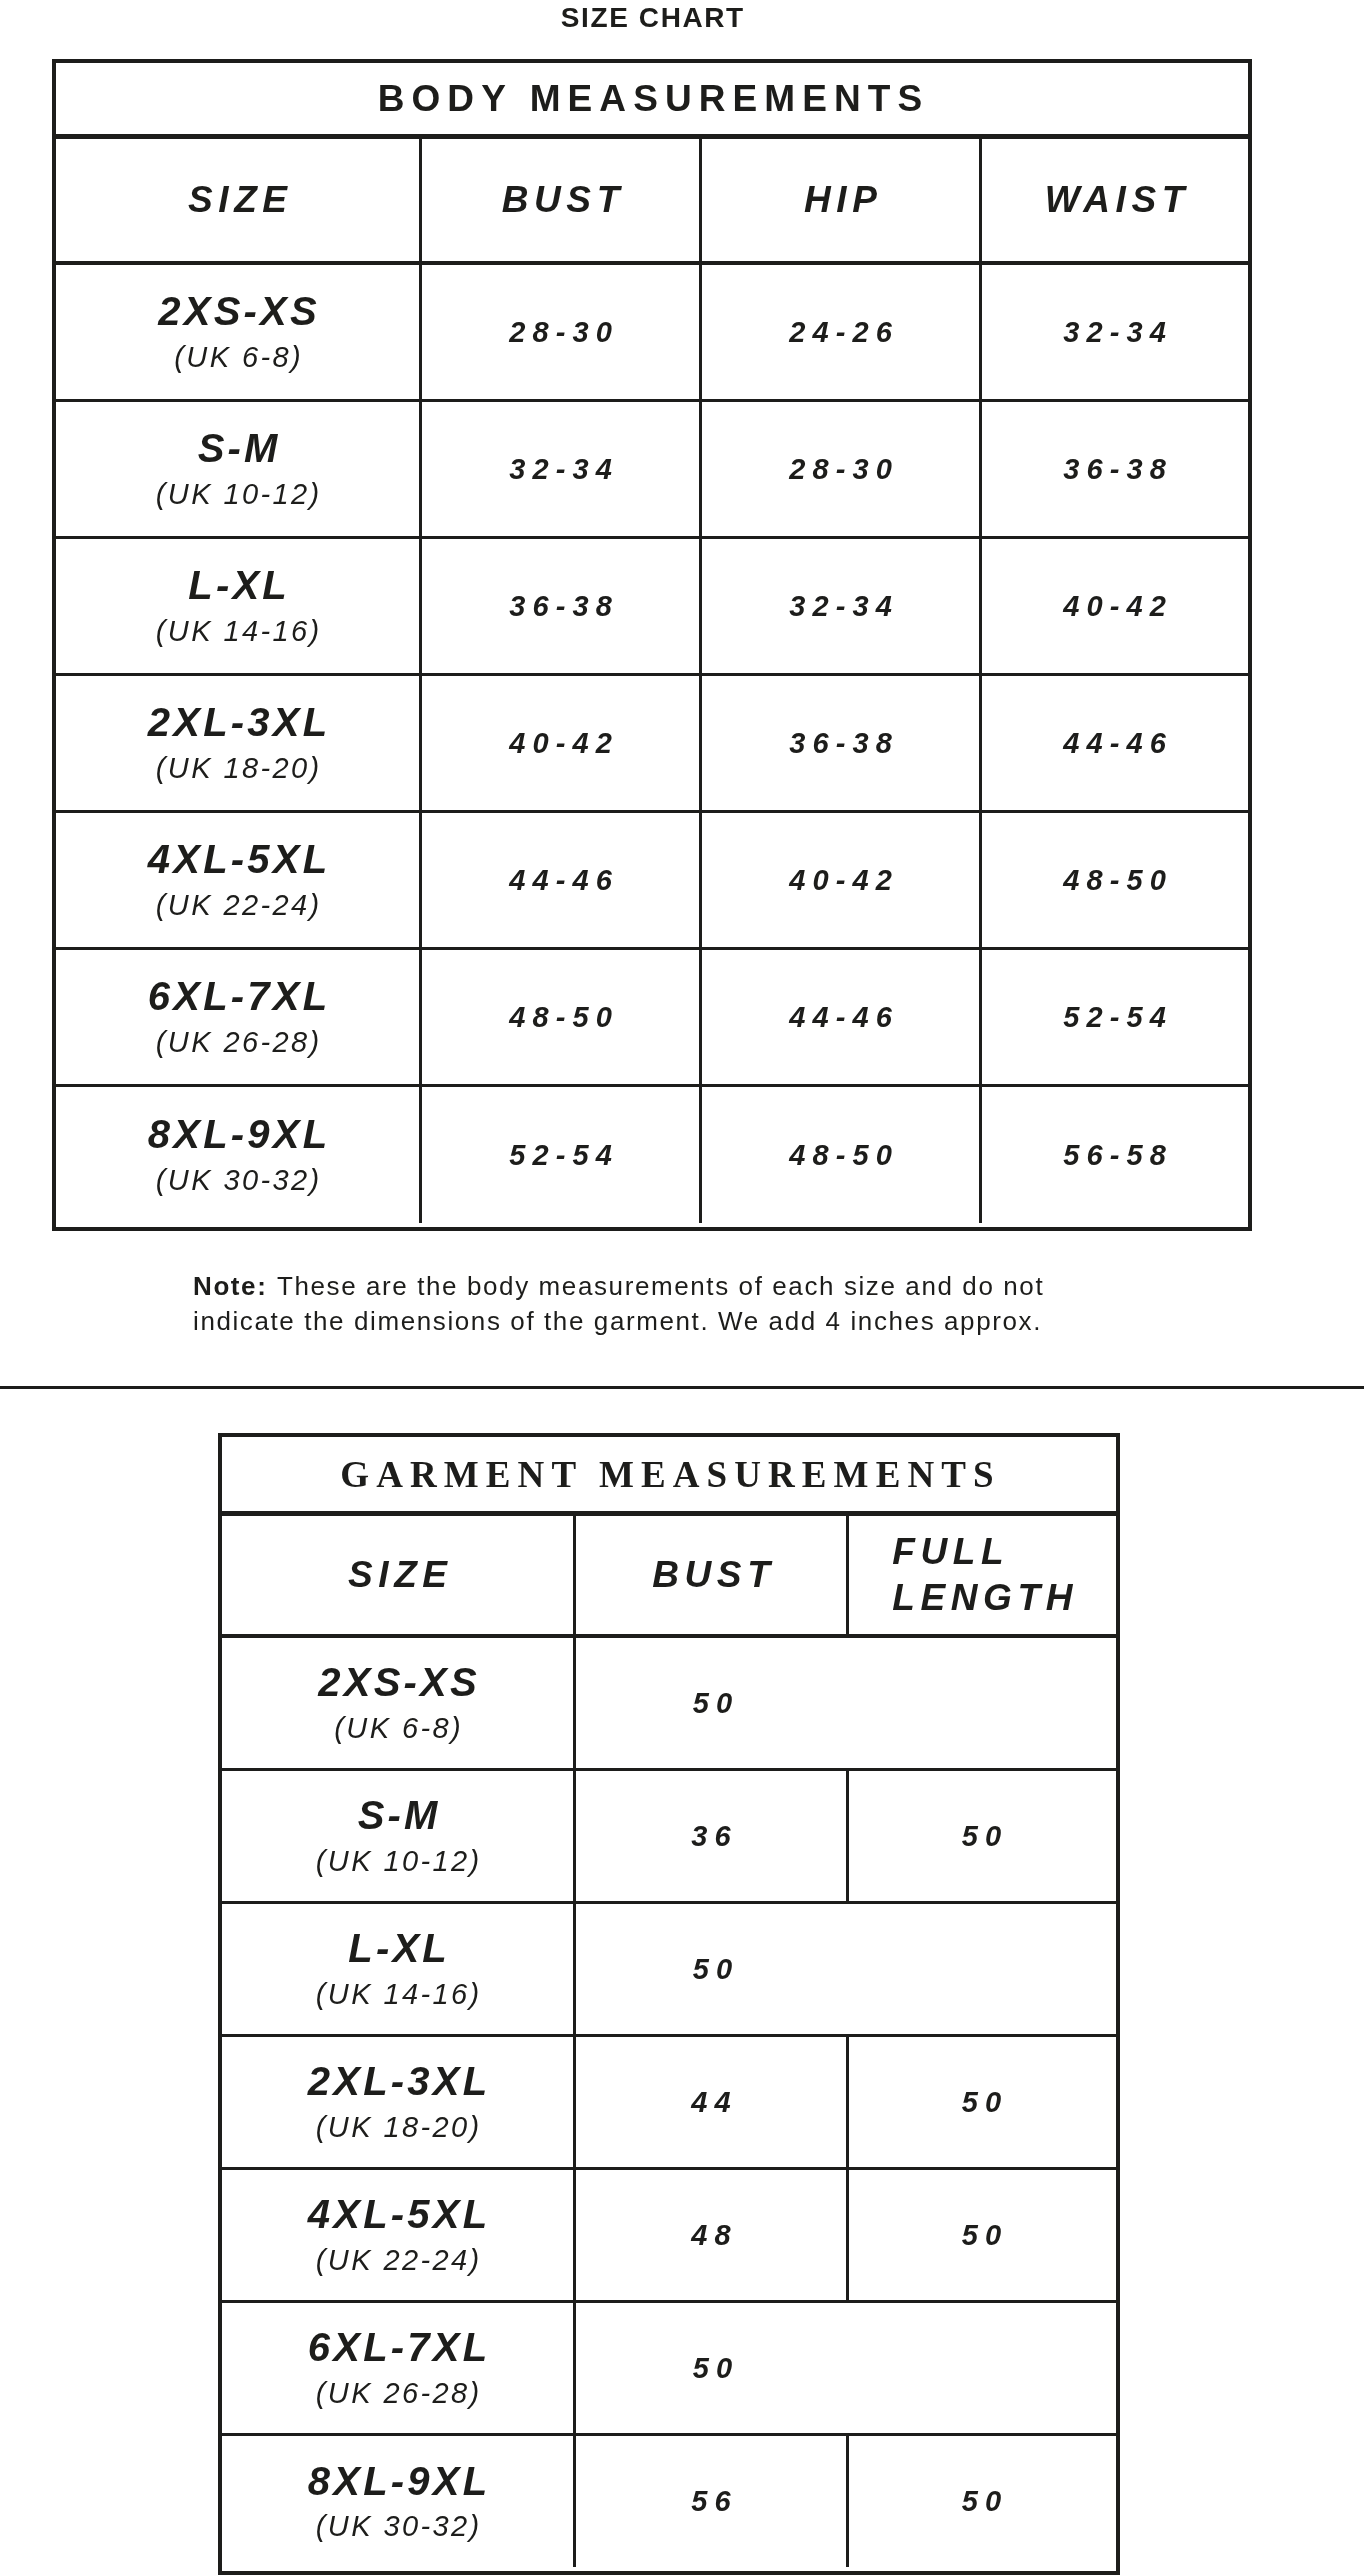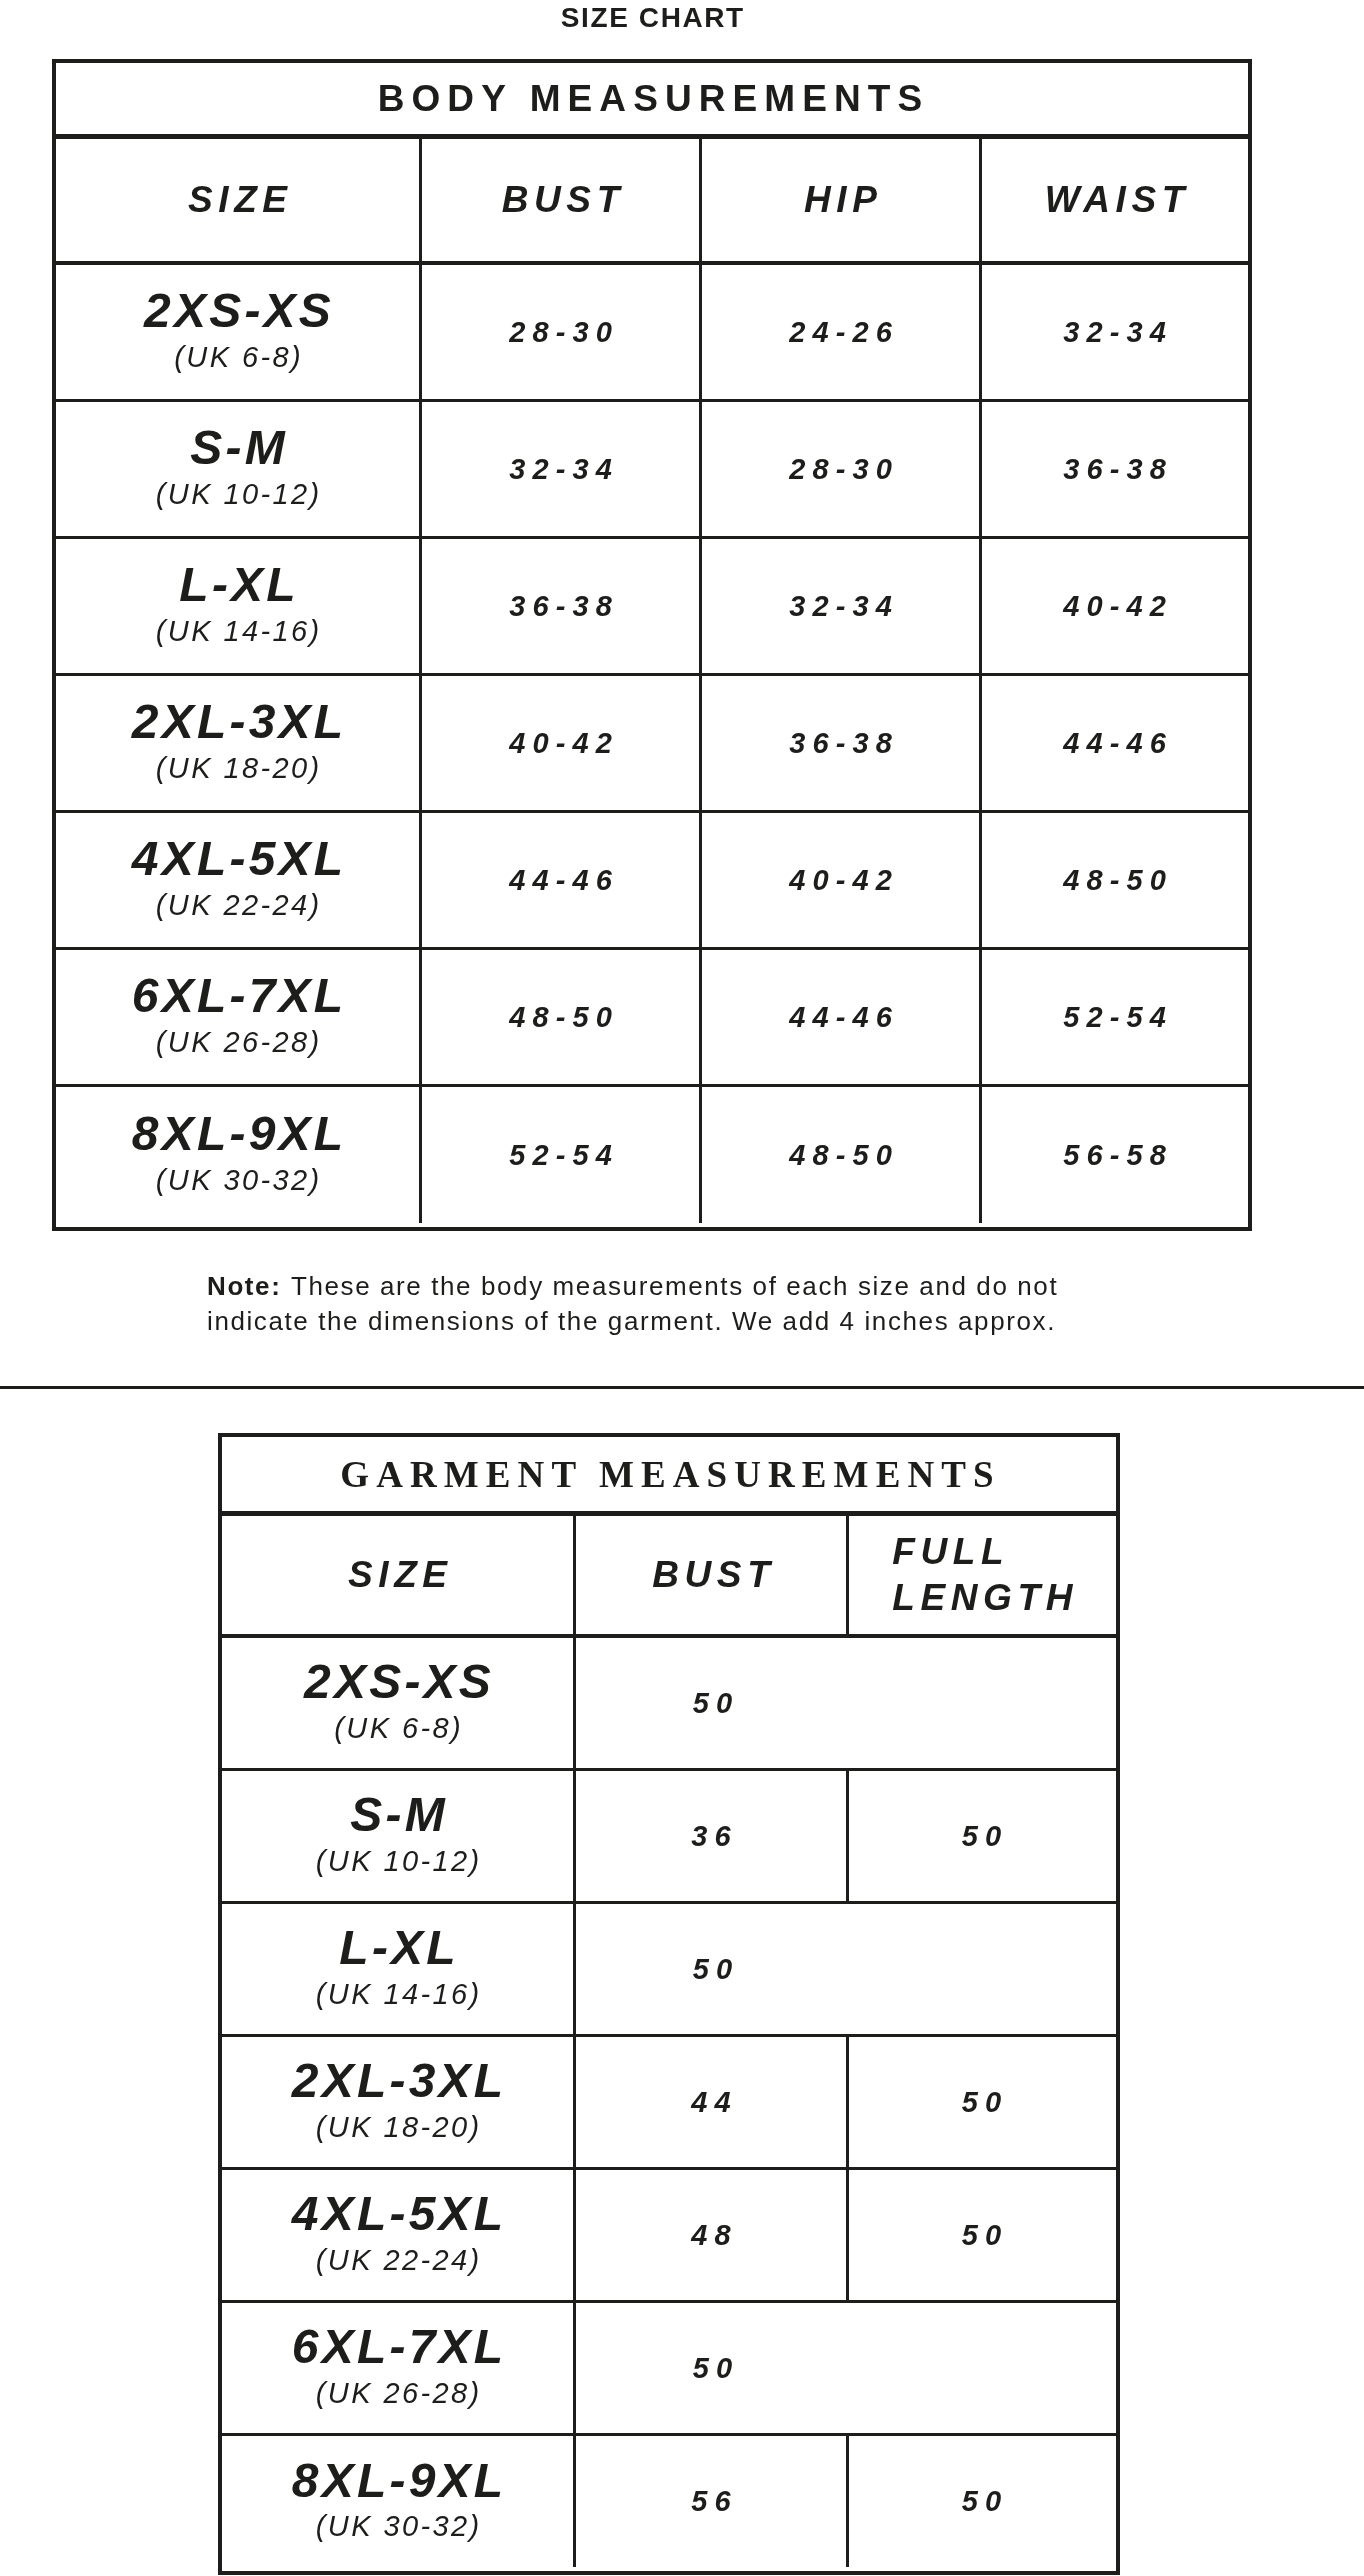--- a/index.html
+++ b/index.html
@@ -64,39 +64,39 @@
     font-style: italic;
   }
   .cell:last-child { border-right: none; }
 
   .num {
     font-size: 29px; font-weight: 700;
     letter-spacing: 7.1px; padding-left: 7.1px;
   }
 
   .size-main {
-    font-size: 48px; font-weight: 700;
+    font-size: 40px; font-weight: 700;
     letter-spacing: 3.2px; padding-left: 3.2px;
     line-height: 46px;
   }
   .size-uk {
     font-size: 29px; font-weight: 400;
     letter-spacing: 2.4px; padding-left: 2.4px;
     line-height: 38px; margin-top: 3.2px;
   }
 
   .full-length-inner {
     width: 184px;
     text-align: left;
     line-height: 46px;
   }
 
   .note {
     position: absolute;
-    left: 207px; top: 1269px; width: 993px;
+    left: 193px; top: 1269px; width: 993px;
     font-size: 26px; letter-spacing: 1.6px; line-height: 35px;
   }
   .note-label { font-weight: 700; margin-right: 9.5px; }
 
   .divider {
     position: absolute;
     left: 0; top: 1386px; width: 1364px; height: 3.2px;
     background: #1d1d1b;
   }
 </style>

